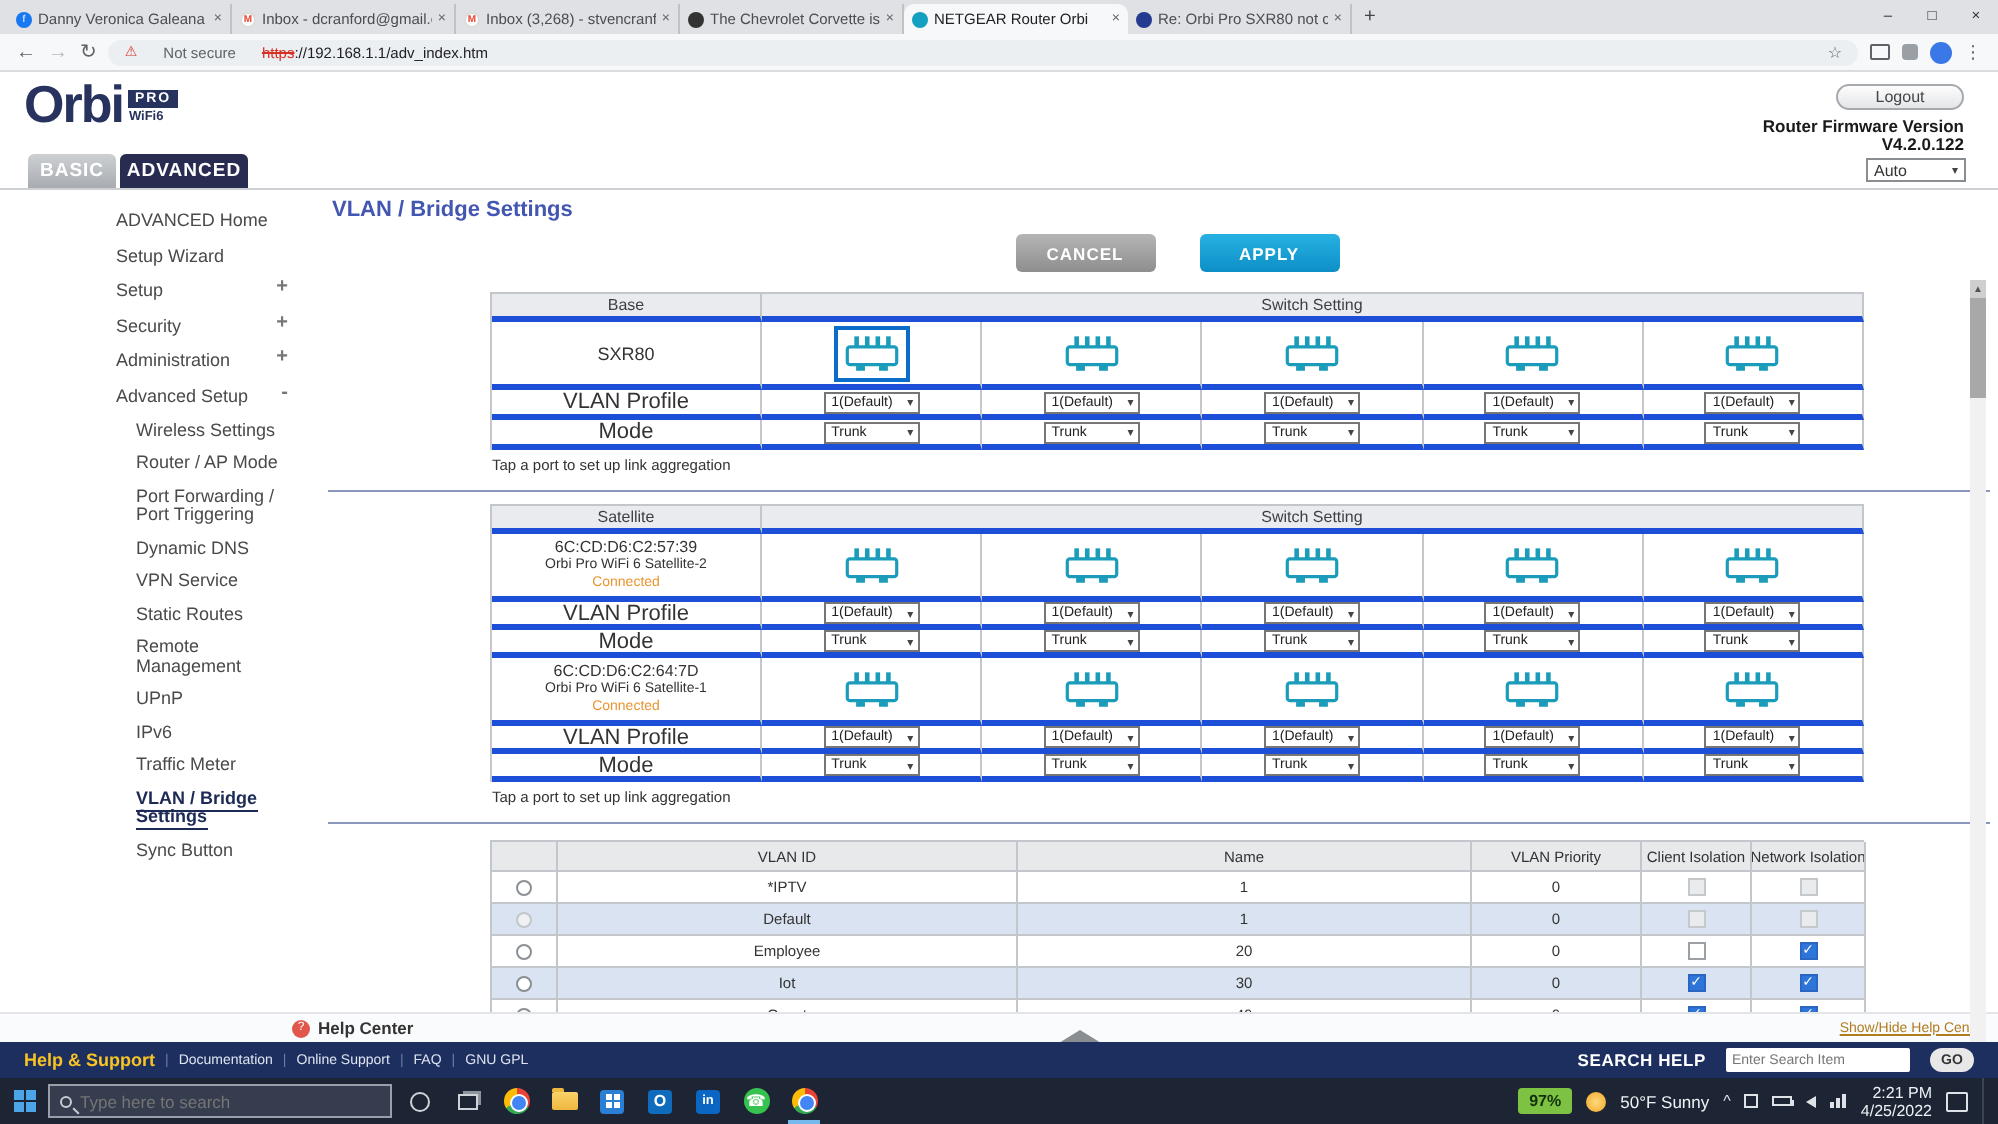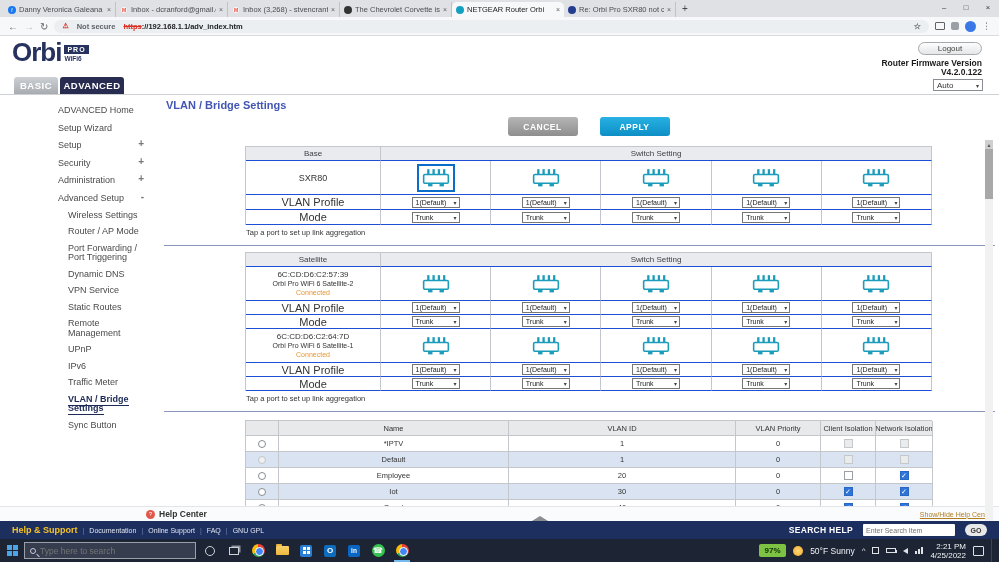--- a/index.html
+++ b/index.html
@@ -18,21 +18,21 @@
 .fav-ng{background:#243b8f;}
 .ttl{white-space:nowrap;overflow:hidden;flex:1;}
 .tx{color:#5f6368;font-size:7px;flex:none;}
 .newtab{margin:0 0 3px 6px;color:#444;font-size:10px;}
 .wctrls{margin-left:auto;display:flex;align-self:flex-start;}
 .wctrls span{width:22px;height:14px;display:flex;align-items:center;justify-content:center;font-size:7.5px;color:#333;}
 .wc-close{background:transparent;}
 .addrbar{position:absolute;top:17px;left:0;width:100%;height:19px;background:#f7f8f9;border-bottom:1px solid #dadce0;display:flex;align-items:center;gap:6px;padding:0 8px;}
 .nav{font-size:10px;color:#5f6368;}
 .nav.dis{color:#b8bcc0;}
-.omni{flex:1;height:13px;background:#eceff1;border-radius:7px;display:flex;align-items:center;gap:8px;padding:0 8px;font-size:7.5px;color:#5f6368;font-weight:bold;}
+.omni{flex:1;height:13px;background:#eceff1;border-radius:7px;display:flex;align-items:center;gap:13px;padding:0 8px;font-size:7.5px;color:#5f6368;}
 .warn{color:#d93025;font-size:7px;}
 .scheme{color:#d93025;text-decoration:line-through;}
 .rest{color:#202124;}
 .omni .star{margin-left:auto;font-size:8px;color:#5f6368;}
 .installicon{width:10px;height:8px;border:1px solid #5f6368;border-radius:1px;}
 .extsq{width:8px;height:8px;background:#9aa0a6;border-radius:2px;}
 .avatar{width:11px;height:11px;border-radius:50%;background:#3b78e7;}
 .menu3{color:#5f6368;font-size:9px;}
 
 
@@ -59,21 +59,21 @@
 .sitem.active span{color:#1d2a56;font-weight:bold;border-bottom:1px solid #1d2a56;padding-bottom:1px;}
 .main{flex:1;position:relative;padding-top:4px;}
 .ptitle{margin-left:4px;font-size:11px;font-weight:bold;color:#4356b2;}
 .btnrow{display:flex;gap:22px;justify-content:center;width:687px;margin:6px 0 0 83px;}
 .btn{width:70px;height:19px;border-radius:3px;display:flex;align-items:center;justify-content:center;font-size:8.5px;font-weight:bold;color:#fff;letter-spacing:.5px;}
 .btn-cancel{background:linear-gradient(#b5b5b5,#8e8e8e);}
 .btn-apply{background:linear-gradient(#27b1e2,#0d8fc6);}
 .swtable{width:687px;margin-left:83px;display:grid;grid-template-columns:135px repeat(5,1fr);border-top:1px solid #c3c6ca;border-left:1px solid #c3c6ca;margin-top:10px;}
 .swtable.base{grid-template-rows:14px 34px 15px 15px;}
 .swtable.sat{grid-template-rows:14px 34px 14px 14px 34px 14px 14px;}
-.swtable>div{border-right:1px solid #c3c6ca;border-bottom:1px solid #1d4ed8;display:flex;align-items:center;justify-content:center;background:#fff;}
+.swtable>div{border-right:1px solid #c3c6ca;border-bottom:3px solid #1d4ed8;display:flex;align-items:center;justify-content:center;background:#fff;}
 .th{background:#e9ebee !important;font-size:8px;color:#3c3f44;}
 .span5{grid-column:2 / -1;}
 .lbl{font-size:11px;color:#333;}
 .dev{font-size:9px;color:#333;}
 .satinfo{flex-direction:column;line-height:9px;font-size:8px;color:#333;}
 .satinfo .nm{font-size:7px;}
 .satinfo .conn{font-size:7px;color:#e8952f;}
 .fsel{width:48px;height:11px;border:1px solid #767676;background:#fff;display:flex;align-items:center;justify-content:space-between;padding:0 2px 0 3px;font-size:7px;color:#222;}
 .fsel b{font-size:6px;color:#444;font-weight:normal;}
 .pbox{display:flex;align-items:center;justify-content:center;padding:2px;}
@@ -599,22 +599,22 @@
                 <b>▾</b>
               </span>
             </div>
         </div>
         <div class="note">Tap a port to set up link aggregation</div>
 
         <div class="divider"></div>
 
         <div class="vtable">
           <div class="vh"></div>
+          <div class="vh">VLAN ID</div>
           <div class="vh">Name</div>
-          <div class="vh">VLAN ID</div>
           <div class="vh">VLAN Priority</div>
           <div class="vh">Client Isolation</div>
           <div class="vh">Network Isolation</div>
 
           <div class="vc">
               <span class="radio"></span>
             </div>
           <div class="vc">*IPTV</div>
           <div class="vc">1</div>
           <div class="vc">0</div>

